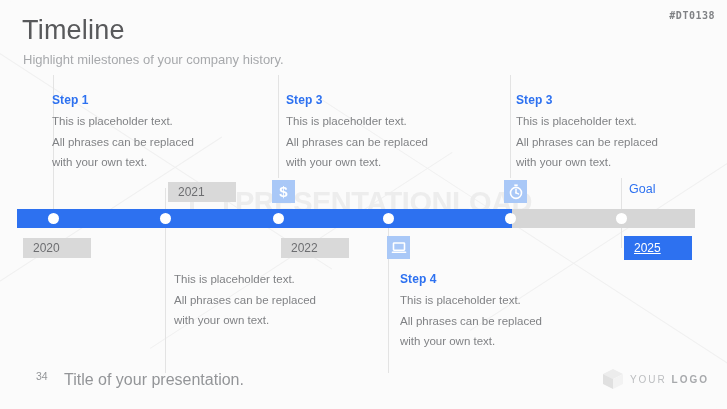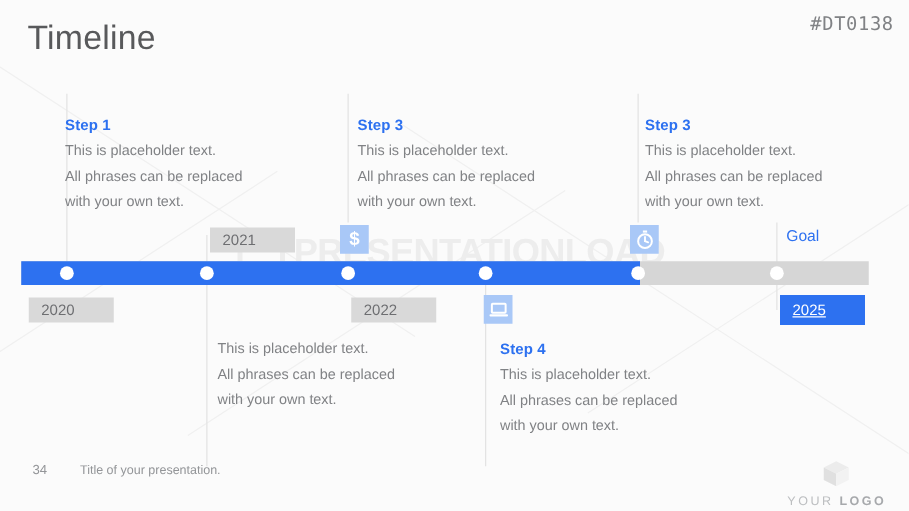--- a/index.html
+++ b/index.html
@@ -54,24 +54,25 @@
     top: 52px;
     font-size: 13px;
     color: #a7a9ac;
     font-weight: 400;
     white-space: nowrap;
   }
   .doc-code {
     position: absolute;
     right: 12px;
     top: 10px;
-    font-size: 15px;
+    font-size: 10px;
     color: #808285;
     font-family: "DejaVu Sans Mono", monospace;
     letter-spacing: .5px;
+    font-weight: bold;
   }
 
   
   .watermark {
     position: absolute;
     left: 190px;
     top: 183px;
     display: flex;
     align-items: center;
     gap: 7px;
@@ -196,41 +197,40 @@
   .goal-label {
     position: absolute;
     font-size: 12.5px;
     color: #2d71f0;
     white-space: nowrap;
   }
 
   
   .footer-page {
     position: absolute;
-    left: 26px;
+    left: 36px;
     top: 370px;
     font-size: 10.5px;
     color: #939598;
     text-align: right;
   }
   .footer-title {
     position: absolute;
     left: 64px;
     top: 371px;
-    font-size: 10px;
+    font-size: 16px;
     color: #939598;
   }
   .footer-logo {
     position: absolute;
     right: 18px;
     top: 366px;
     display: flex;
     align-items: center;
     gap: 4px;
-    flex-direction: column;
   }
   .footer-logo .logo-text {
     font-size: 10px;
     color: #bcbec0;
     letter-spacing: 2px;
   }
   .footer-logo .logo-text b {
     color: #a7a9ac;
     font-weight: bold;
   }
@@ -240,20 +240,21 @@
 
 <div class="slide">
 
   <div class="bg-diag d1"></div>
   <div class="bg-diag d2"></div>
   <div class="bg-diag d3"></div>
   <div class="bg-diag d4"></div>
   <div class="bg-diag d5"></div>
 
   <div class="page-title">Timeline</div>
+  <div class="page-subtitle">Highlight milestones of your company history.</div>
   <div class="doc-code">#DT0138</div>
 
   <div class="watermark">
     <div class="wm-mark"></div>
     <div class="wm-text">PRESENTATIONLOAD</div>
   </div>
 
   <div class="vline" style="left:53px;  top:75px;  height:134px;"></div>
   <div class="vline" style="left:165px; top:188px; height:185px;"></div>
   <div class="vline" style="left:278px; top:75px;  height:103px;"></div>

